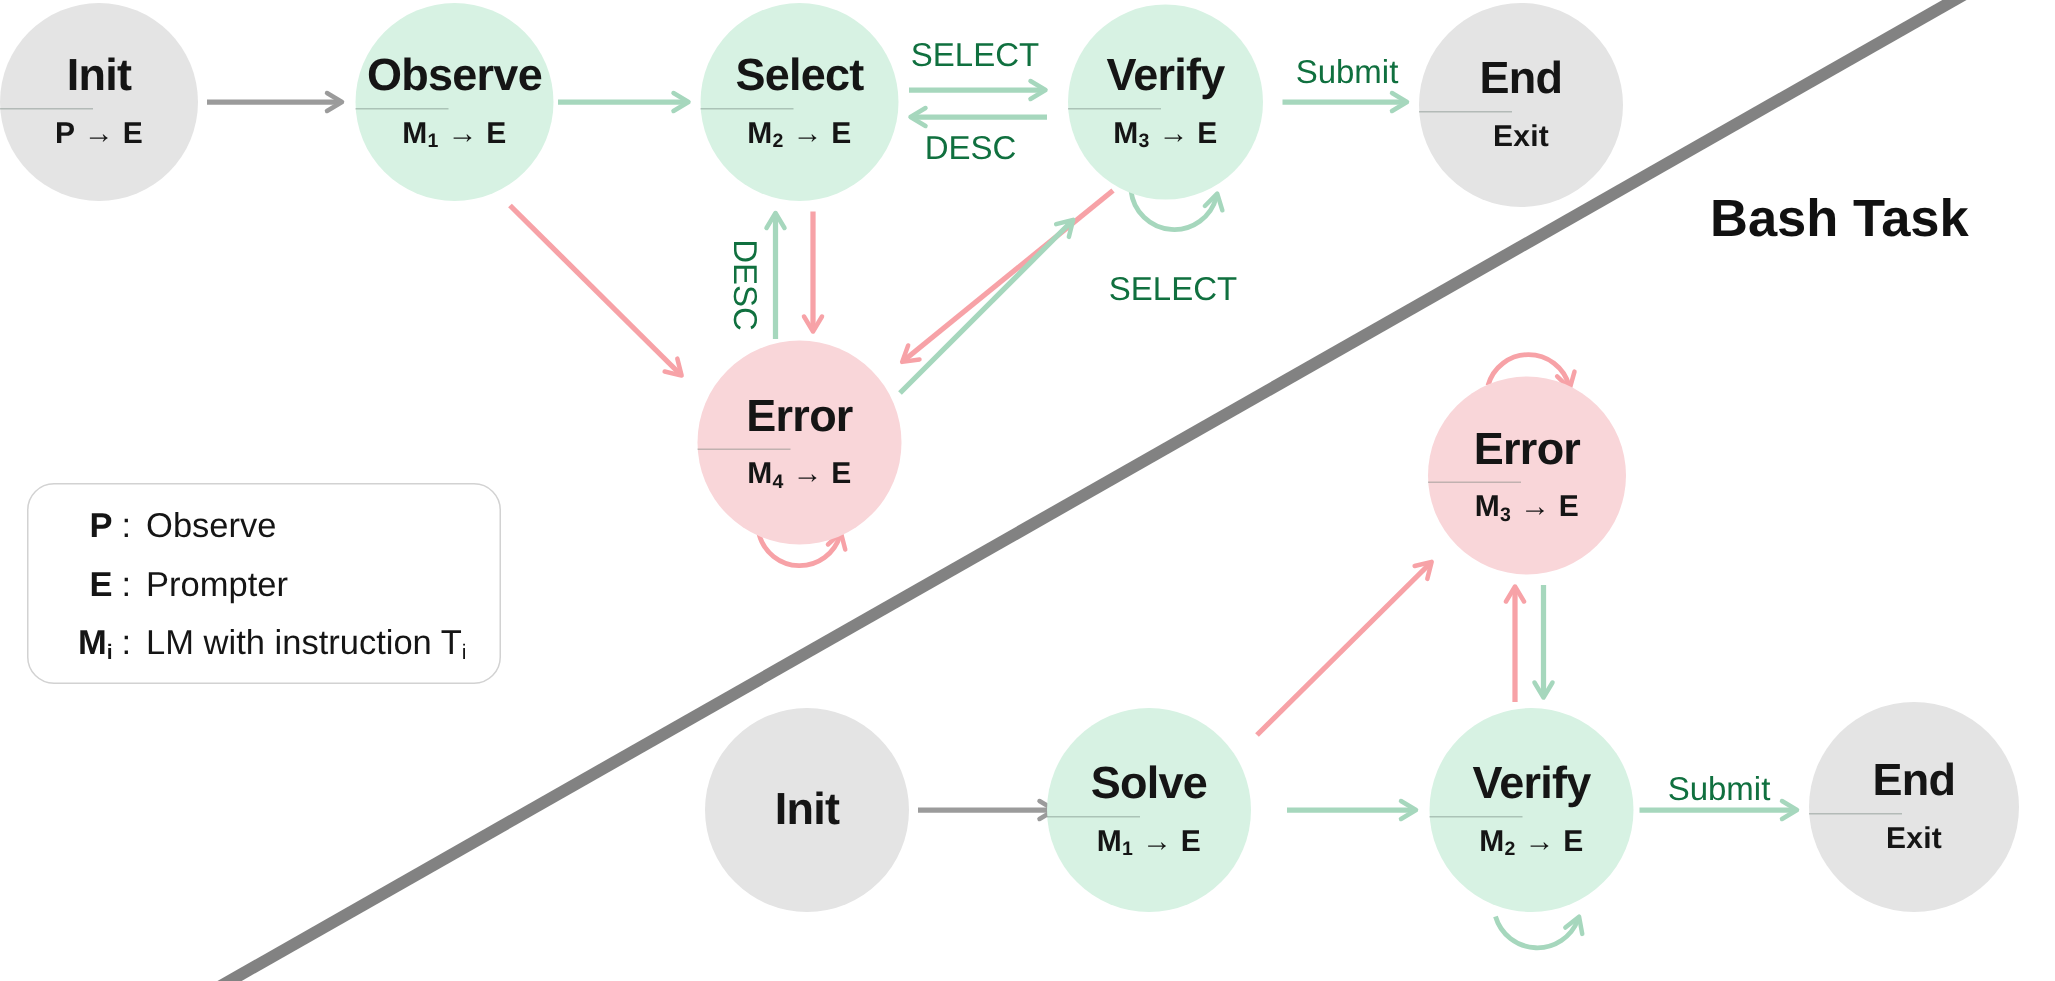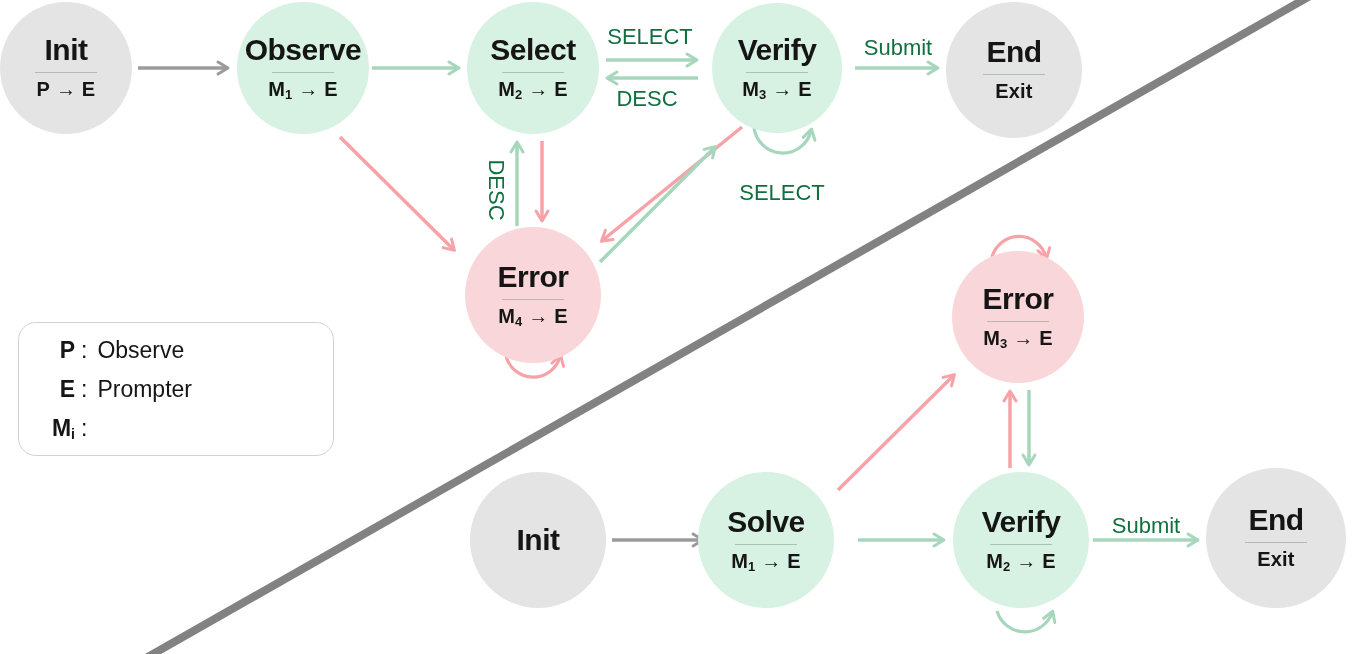--- a/index.html
+++ b/index.html
@@ -14,21 +14,21 @@
     --ink:#151515;
   }
   html,body{margin:0;padding:0;background:#fff;}
   .canvas{
     position:relative;width:1370px;height:654px;background:#ffffff;overflow:hidden;
     font-family:"Liberation Sans","DejaVu Sans",sans-serif;color:var(--ink);
   }
   .edges{position:absolute;left:0;top:0;z-index:1;}
   .node{
     position:absolute;border-radius:50%;z-index:2;
-    display:flex;flex-direction:column;align-items:center;justify-content:center;
+    display:flex;flex-direction:column;justify-content:center;
     text-align:center;
   }
   .node.green{background:var(--node-green);}
   .node.gray{background:var(--node-gray);}
   .node.pink{background:var(--node-pink);}
   .nt{font-size:30px;font-weight:700;line-height:1.05;letter-spacing:-0.5px;}
   .nd{width:62px;height:0;border-top:1.5px solid rgba(90,110,100,0.35);margin:6px 0 5px 0;}
   .ns{font-size:20px;font-weight:700;letter-spacing:0.2px;white-space:nowrap;}
   .sb{font-size:13px;font-weight:700;vertical-align:-3px;}
   .edge-label{
@@ -157,31 +157,33 @@
     <div class="ns"><span>Exit</span><span class="sb"></span><span></span></div>
   </div>
 
   <div class="edge-label" style="left:605px;top:26px;width:90px;">SELECT</div>
   <div class="edge-label" style="left:602px;top:88px;width:90px;">DESC</div>
   <div class="edge-label" style="left:853px;top:37px;width:90px;">Submit</div>
   <div class="edge-label rot90" style="left:451px;top:179px;width:90px;">DESC</div>
   <div class="edge-label" style="left:737px;top:182px;width:90px;">SELECT</div>
   <div class="edge-label" style="left:1101px;top:515px;width:90px;">Submit</div>
 
+  <div class="task-label" style="left:1140px;top:128px;font-size:35px;">Bash Task</div>
 
   <div class="legend">
     <div class="legend-row">
       <span class="legend-term"><span>P</span><span class="legend-sub"></span></span>
       <span class="legend-colon">:</span>
       <span class="legend-desc"><span>Observe</span><span class="legend-sub"></span></span>
     </div>
     <div class="legend-row">
       <span class="legend-term"><span>E</span><span class="legend-sub"></span></span>
       <span class="legend-colon">:</span>
       <span class="legend-desc"><span>Prompter</span><span class="legend-sub"></span></span>
     </div>
     <div class="legend-row">
       <span class="legend-term"><span>M</span><span class="legend-sub">i</span></span>
       <span class="legend-colon">:</span>
+      <span class="legend-desc"><span>LM with instruction T</span><span class="legend-sub">i</span></span>
     </div>
   </div>
 
 </div>
 
 </body></html>

